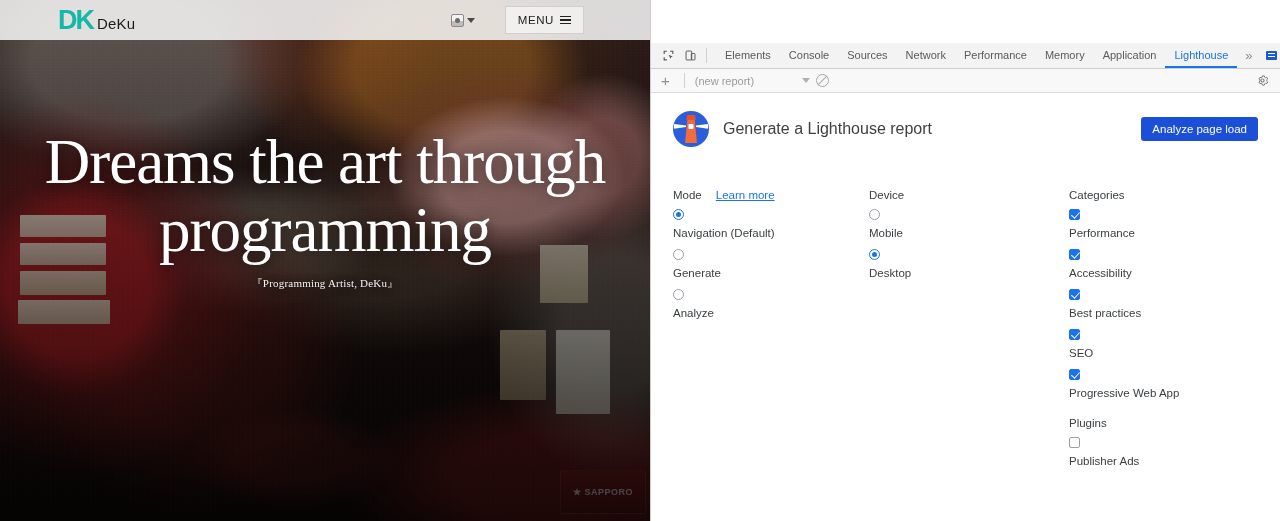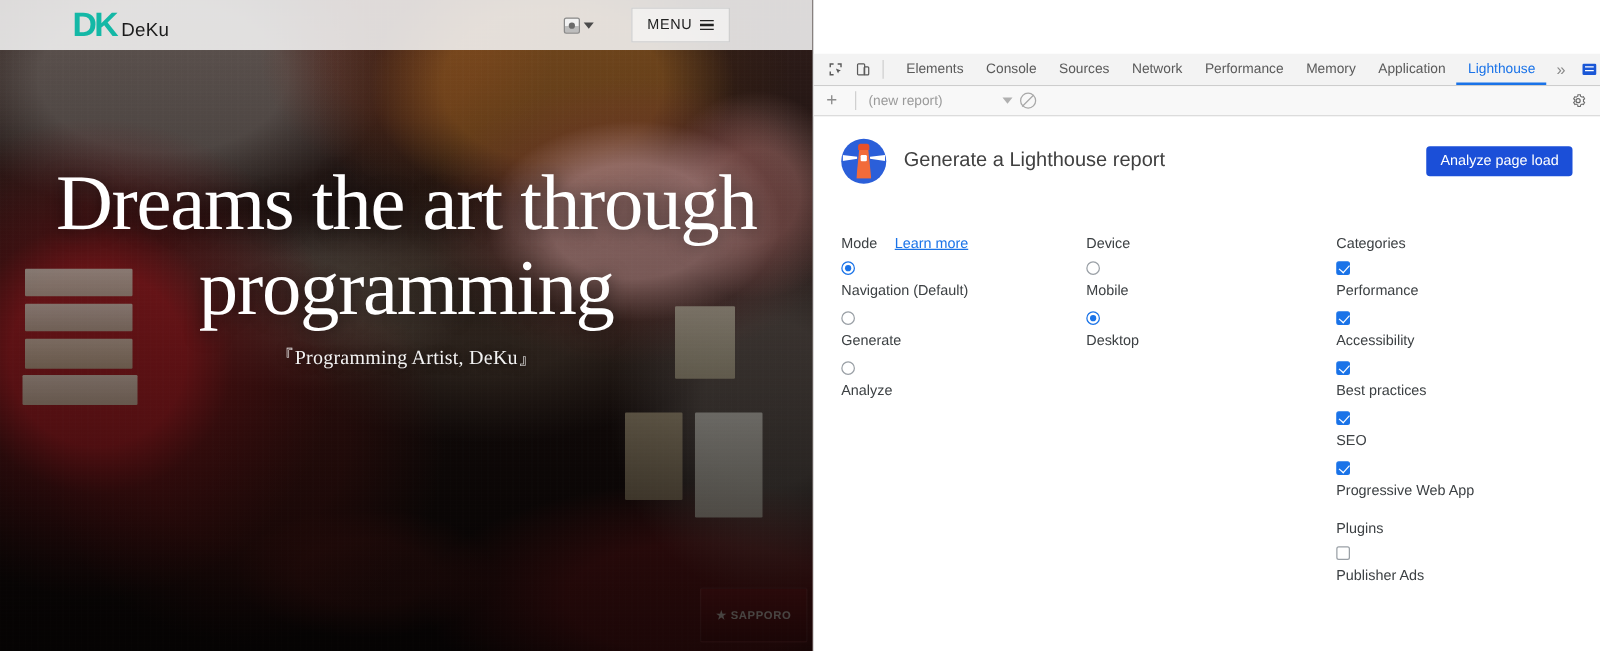--- a/index.html
+++ b/index.html
@@ -98,21 +98,21 @@
   
   .hero {
     position:absolute; left:0; right:0; top:128px; z-index:4;
     text-align:center; padding:0 10px; pointer-events:none;font-family:Liberation Serif, serif;
   }
   .hero h1 {
     font-size:63px; line-height:68px; color:#fff; font-weight:normal;
     letter-spacing:-1px; text-shadow:0 2px 14px rgba(0,0,0,.55);
   }
   .hero .sub {
-    margin-top:12px; font-size:16px; color:#f2f2f2;
+    margin-top:12px; font-size:11px; color:#f2f2f2;
     text-shadow:0 1px 8px rgba(0,0,0,.6); letter-spacing:.2px;
   }
 
   
   .devtools {
     width:630px; height:521px; background:#fff;
     border-left:1px solid #cdcdcd; display:flex; flex-direction:column;
   }
   .dt-tabbar {
     height:26px; min-height:26px; display:flex; align-items:stretch;

